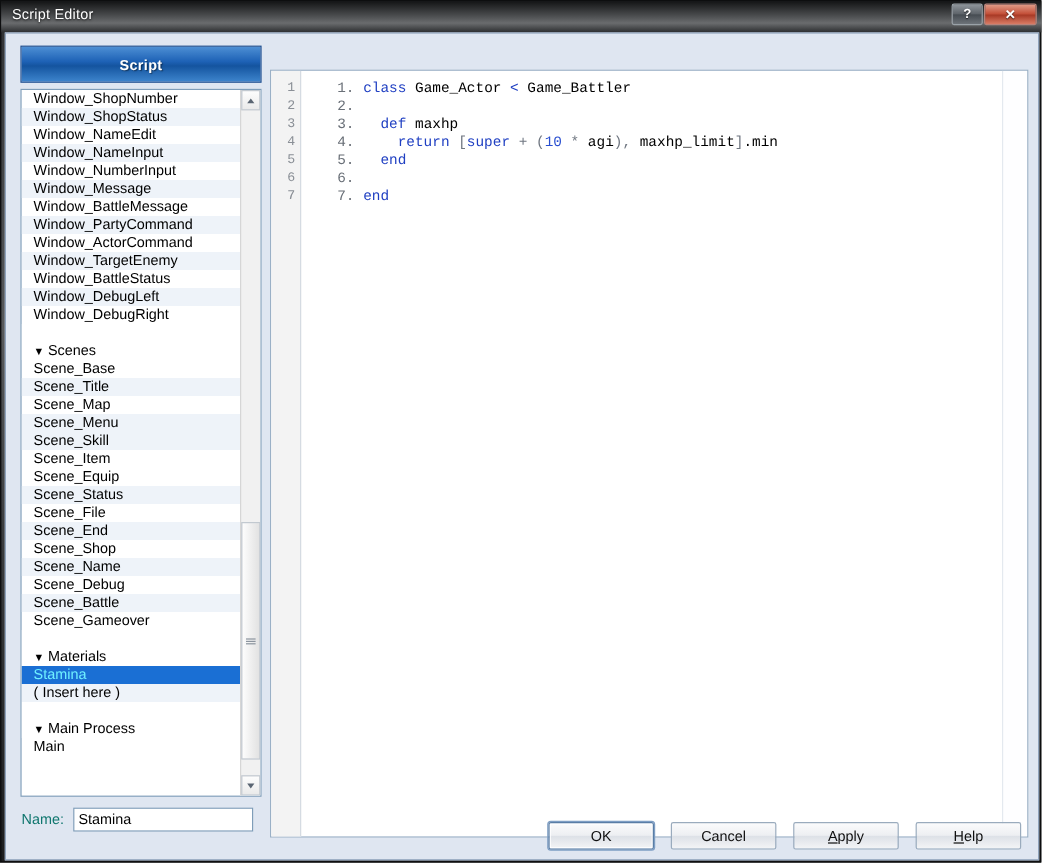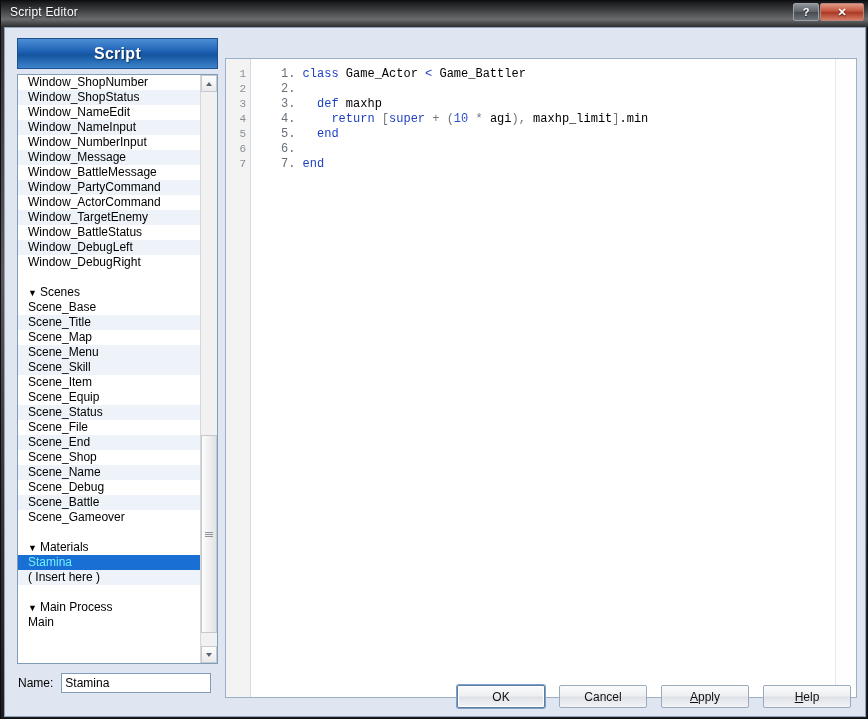--- a/index.html
+++ b/index.html
@@ -86,21 +86,21 @@
     left: 12px; top: 10px;
     width: 201px; height: 31px;
     box-sizing: border-box;
     border: 1px solid #1e4f91;
     background: linear-gradient(180deg,#4d8fd4 0%, #1e62b6 42%, #14549f 55%, #3d84cc 100%);
     display: flex;
     align-items: center;
     justify-content: center;
   }
   .script-header span {
-    font-size: 16px;
+    font-size: 12px;
     font-weight: bold;
     color: #ffffff;
     text-shadow: 1px 1px 1px rgba(0,0,0,.45);
     letter-spacing: .3px;
   }
 
   .listbox {
     position: absolute;
     left: 12px; top: 46px;
     width: 201px; height: 590px;
@@ -179,21 +179,21 @@
 
   
   .name-row {
     position: absolute;
     left: 13px; top: 645px;
     display: flex;
     align-items: center;
   }
   .name-label {
     font-size: 12px;
-    color: #000000;
+    color: #0f766e;
     margin-right: 8px;
   }
   .name-input {
     width: 150px; height: 20px;
     box-sizing: border-box;
     border: 1px solid #7f9db9;
     background: #ffffff;
     font-family: "Liberation Sans", sans-serif;
     font-size: 12px;
     color: #000;

